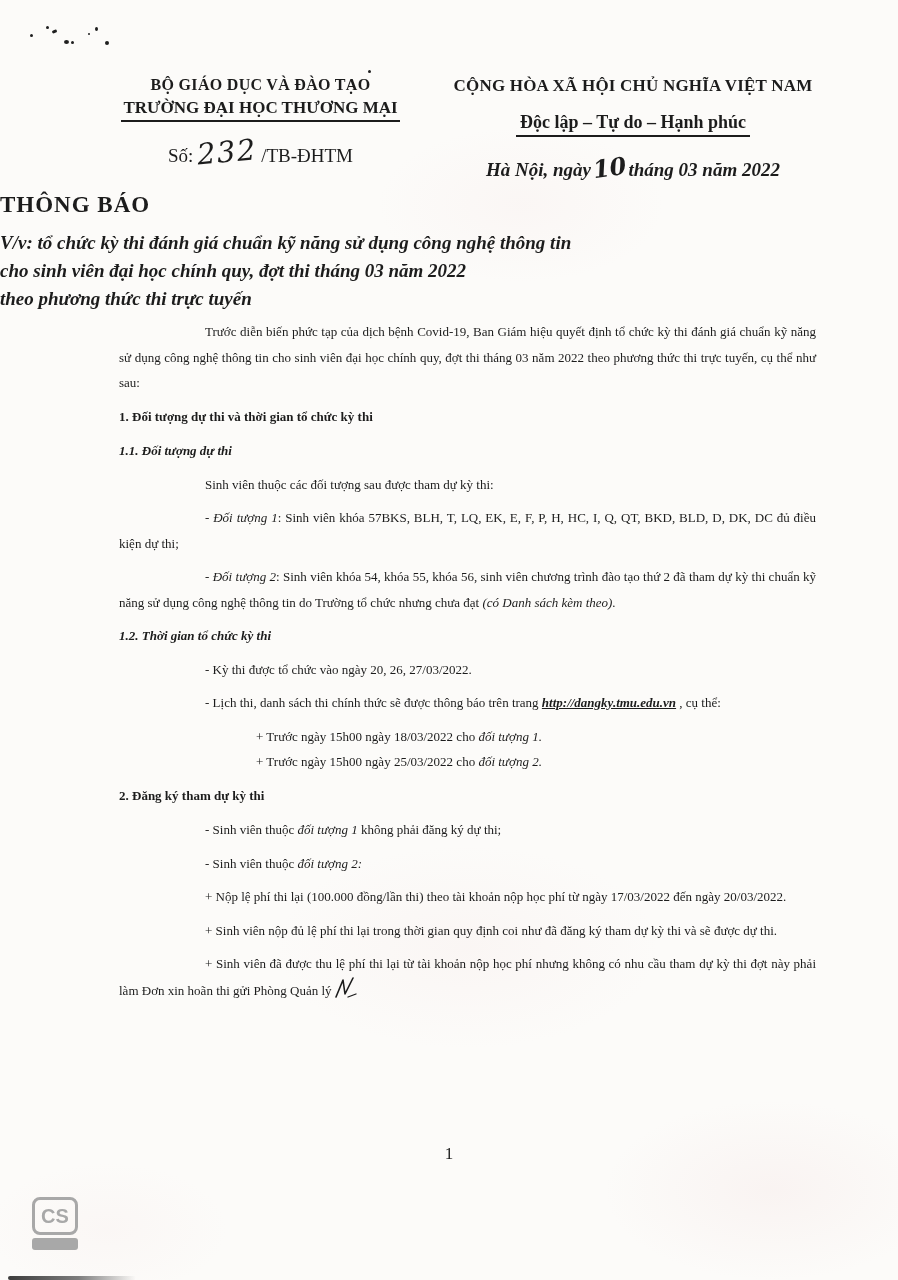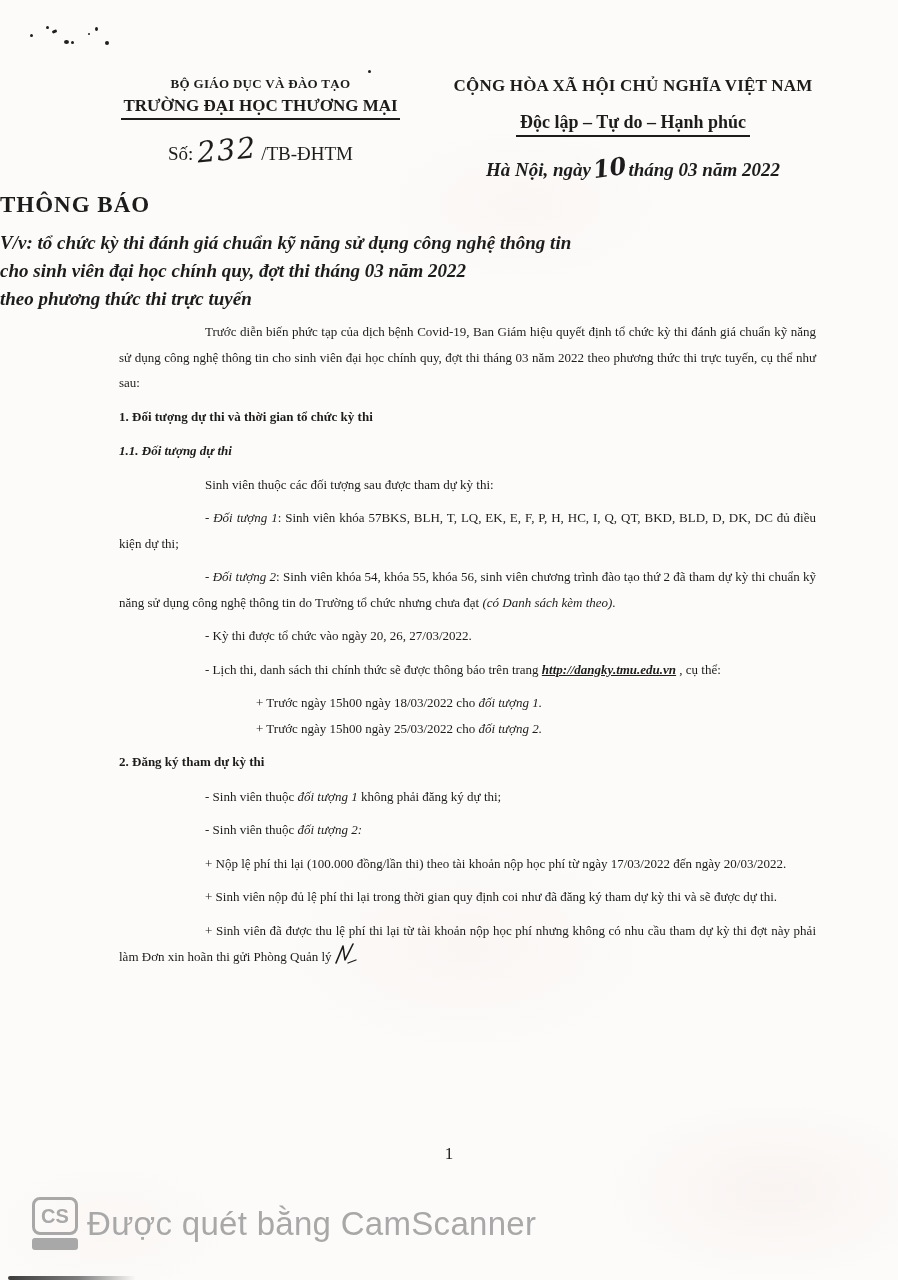--- a/index.html
+++ b/index.html
@@ -22,21 +22,21 @@
   .s4{left:64px;top:40px;width:5px;height:4px;}
   .s5{left:71px;top:41px;width:3px;height:3px;}
   .s6{left:88px;top:33px;width:2px;height:2px;}
   .s7{left:95px;top:27px;width:3px;height:4px;}
   .s8{left:105px;top:41px;width:4px;height:4px;}
   .s9{left:368px;top:70px;width:3px;height:3px;}
 
   .hdr{position:absolute;top:76px;left:0;width:898px;}
   .hdr-left{position:absolute;left:108px;top:0;width:305px;text-align:center;}
   .hdr-right{position:absolute;left:442px;top:0;width:382px;text-align:center;}
-  .ministry{font-size:13px;font-weight:600;letter-spacing:.3px;}
+  .ministry{font-size:16px;font-weight:600;letter-spacing:.3px;}
   .university{font-size:17px;font-weight:bold;margin-top:4px;display:inline-block;border-bottom:2px solid #1c1c1c;padding:0 2px 2px;}
   .national{font-size:17px;font-weight:bold;letter-spacing:.2px;}
   .motto{font-size:18px;font-weight:bold;margin-top:16px;display:inline-block;border-bottom:2px solid #1c1c1c;padding:0 4px 2px;}
   .docnum{margin-top:15px;font-size:19px;line-height:30px;}
   .hw-num{display:inline-block;font-style:italic;font-family:"DejaVu Serif",serif;font-size:29px;transform:rotate(-5deg);letter-spacing:1.5px;margin:0 4px;}
   .dateline{margin-top:17px;font-size:19px;font-style:italic;font-weight:600;line-height:28px;}
   .hw-day{display:inline-block;font-size:24px;transform:rotate(-8deg);margin:0 2px;font-family:"DejaVu Serif",serif;}
 
   .titleblock{position:absolute;top:192px;left:0;width:752px;text-align:left;}
   .doctitle{font-size:23px;font-weight:bold;letter-spacing:1px;}
@@ -108,20 +108,21 @@
 
     <p class="para h">1. Đối tượng dự thi và thời gian tổ chức kỳ thi</p>
     <p class="para hit">1.1. Đối tượng dự thi</p>
 
     <p class="para ind">Sinh viên thuộc các đối tượng sau được tham dự kỳ thi:</p>
 
     <p class="para j ind"><span>- </span><span class="it">Đối tượng 1</span><span>: Sinh viên khóa 57BKS, BLH, T, LQ, EK, E, F, P, H, HC, I, Q, QT, BKD, BLD, D, DK, DC đủ điều kiện dự thi;</span></p>
 
     <p class="para j ind"><span>- </span><span class="it">Đối tượng 2</span><span>: Sinh viên khóa 54, khóa 55, khóa 56, sinh viên chương trình đào tạo thứ 2 đã tham dự kỳ thi chuẩn kỹ năng sử dụng công nghệ thông tin do Trường tổ chức nhưng chưa đạt </span><span class="it">(có Danh sách kèm theo).</span></p>
 
+    <p class="para hit">1.2. Thời gian tổ chức kỳ thi</p>
 
     <p class="para ind">- Kỳ thi được tổ chức vào ngày 20, 26, 27/03/2022.</p>
 
     <p class="para j ind"><span>- Lịch thi, danh sách thi chính thức sẽ được thông báo trên trang </span><span class="url">http://dangky.tmu.edu.vn</span><span> , cụ thể:</span></p>
 
     <div class="subblock">
       <div class="subline"><span>+ Trước ngày 15h00 ngày 18/03/2022 cho </span><span class="it">đối tượng 1.</span></div>
       <div class="subline"><span>+ Trước ngày 15h00 ngày 25/03/2022 cho </span><span class="it">đối tượng 2.</span></div>
     </div>
 
@@ -141,18 +142,17 @@
         </svg></p>
   </div>
 
   <div class="pageno">1</div>
 
   <div class="watermark">
     <div class="cs-logo">
       <div class="cs-box">CS</div>
       <div class="cs-base"></div>
     </div>
-    <span class="wm-text">Được quét bằng CamScanner</span>
   </div>
 
   <div class="bottom-strip"></div>
 
 </div>
 
 </body></html>

